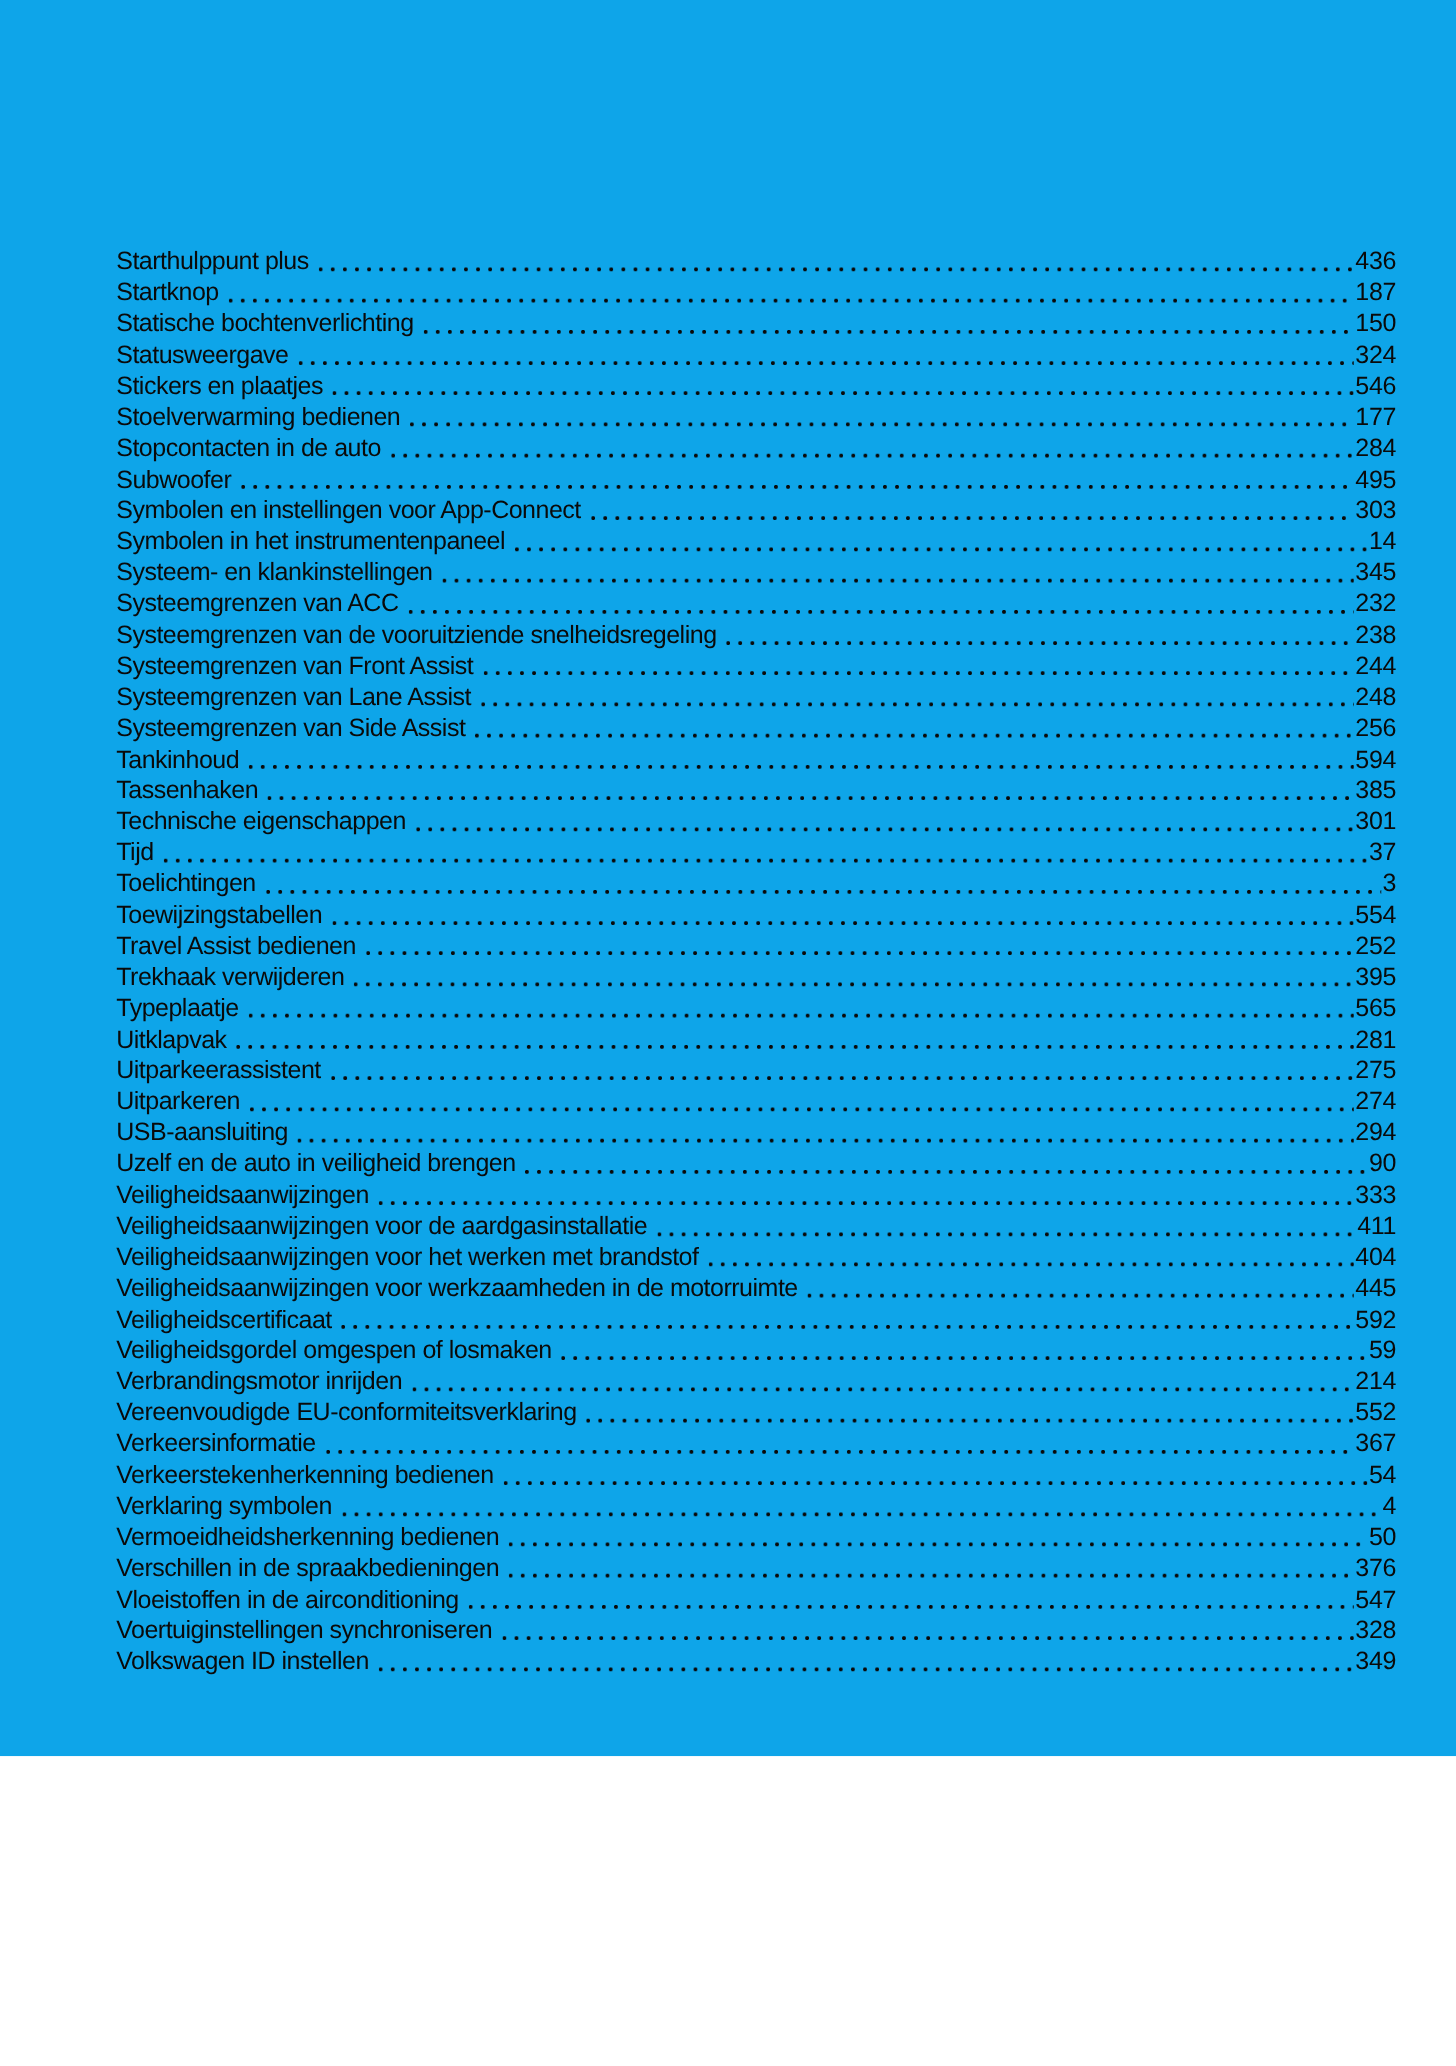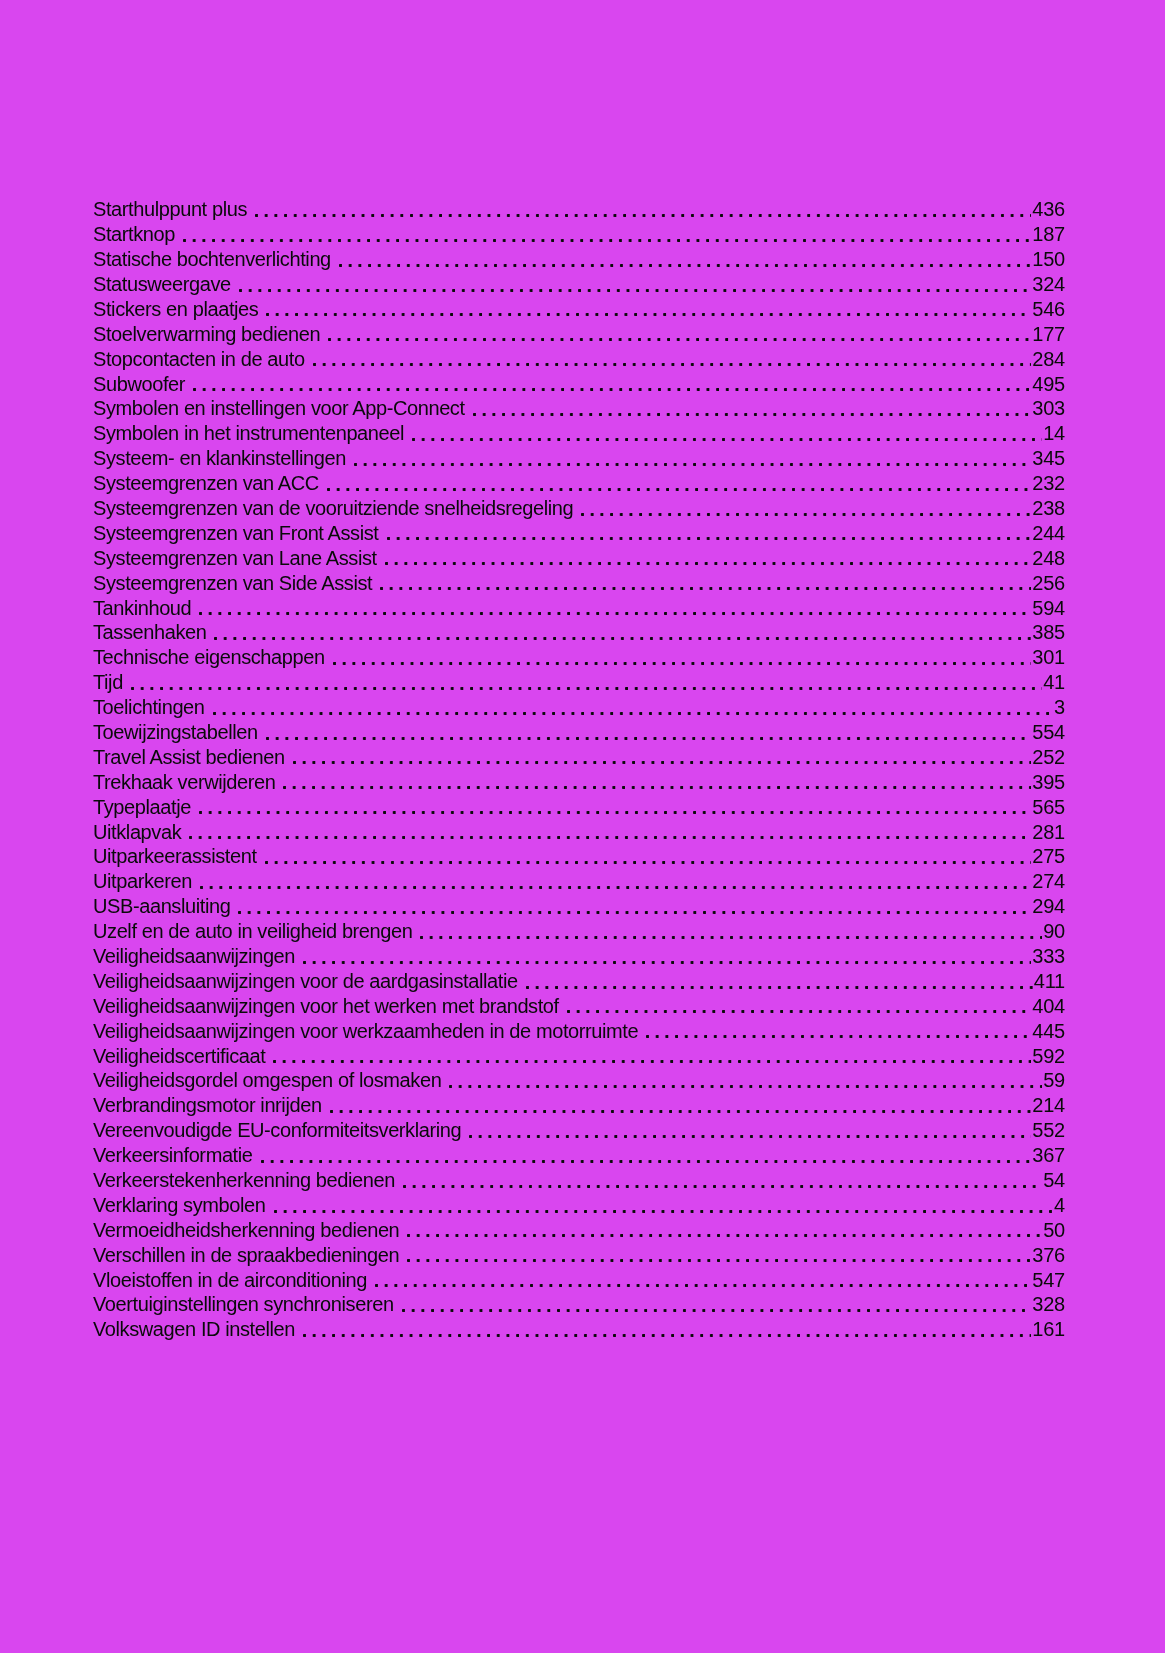--- a/index.html
+++ b/index.html
@@ -3,24 +3,24 @@
 <meta charset="utf-8">
 <style>
   html, body {
     margin: 0;
     padding: 0;
     background: #ffffff;
   }
   .page {
     position: relative;
     width: 1165px;
-    height: 1653px;
-    background: #d946ef;
+    height: 1405px;
+    background: #0ea5e9;
     box-sizing: border-box;
-    padding: 197px 100px 0 93px;
+    padding: 197px 48px 0 93px;
     font-family: "Liberation Sans", sans-serif;
     color: #0a0a0a;
     overflow: hidden;
   }
   .toc {
     width: 100%;
   }
   .toc-row {
     display: flex;
     align-items: flex-end;
@@ -166,21 +166,21 @@
   <div class="toc-row">
     <span class="toc-label">Technische eigenschappen</span>
     <span class="toc-leader"></span>
     <span class="toc-page">301</span>
   </div>
 
 
   <div class="toc-row">
     <span class="toc-label">Tijd</span>
     <span class="toc-leader"></span>
-    <span class="toc-page">41</span>
+    <span class="toc-page">37</span>
   </div>
 
   <div class="toc-row">
     <span class="toc-label">Toelichtingen</span>
     <span class="toc-leader"></span>
     <span class="toc-page">3</span>
   </div>
 
 
   <div class="toc-row">
@@ -324,16 +324,16 @@
 
   <div class="toc-row">
     <span class="toc-label">Voertuiginstellingen synchroniseren</span>
     <span class="toc-leader"></span>
     <span class="toc-page">328</span>
   </div>
 
   <div class="toc-row">
     <span class="toc-label">Volkswagen ID instellen</span>
     <span class="toc-leader"></span>
-    <span class="toc-page">161</span>
+    <span class="toc-page">349</span>
   </div>
 </div>
 </div>
 
 </body></html>

